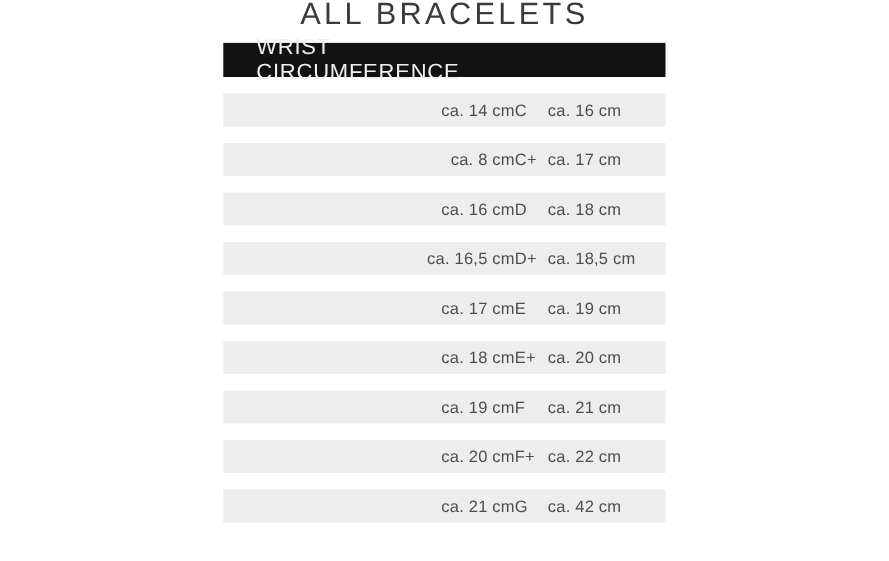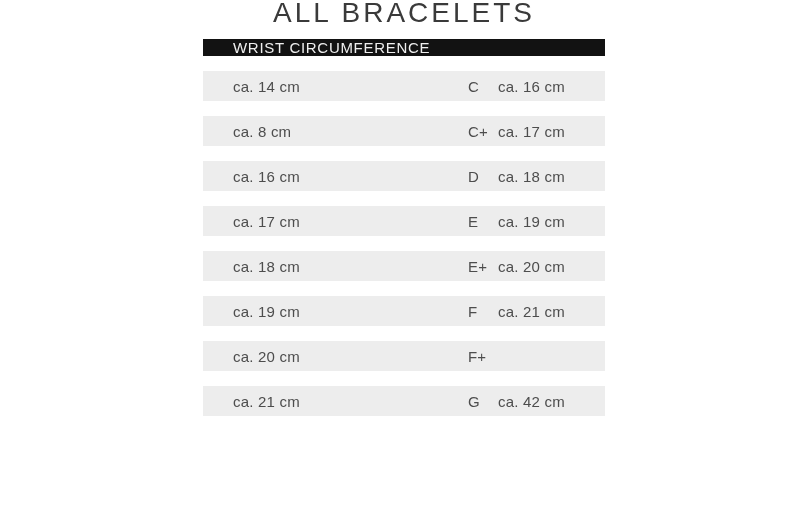--- a/index.html
+++ b/index.html
@@ -34,41 +34,41 @@
     font-weight: 400;
     letter-spacing: 3px;
     line-height: 26px;
     color: var(--subtitle-text);
   }
   .size-table {
     width: 402px;
     margin: 13px auto 0;
   }
   .thead {
-    height: 17px;
+    height: 31px;
     background: var(--header-bg);
     color: var(--header-text);
     display: flex;
     align-items: center;
-    font-size: 15px;
+    font-size: 20px;
     letter-spacing: 0.7px;
   }
   .th-wrist { width: 267px; padding-left: 30px; }
   .th-size  { flex: 1; }
   .row {
     height: 30px;
     margin-top: 15px;
     background: var(--row-bg);
     display: flex;
     align-items: center;
     font-size: 15px;
     letter-spacing: 0.2px;
     color: var(--row-text);
   }
-  .cell-wrist  { width: 265px; padding-left: 30px; }
+  .cell-wrist  { width: 265px; padding-left: 30px; text-align: right; }
   .cell-letter { width: 30px; }
   .cell-size   { flex: 1; }
 </style>
 </head>
 <body>
 
 <div class="page">
   <h2 class="page-subtitle">ALL BRACELETS</h2>
 
   <div class="size-table">
@@ -85,37 +85,43 @@
     <span class="cell-wrist">ca. 8 cm</span>
     <span class="cell-letter">C+</span>
     <span class="cell-size">ca. 17 cm</span>
   </div>
         <div class="row">
     <span class="cell-wrist">ca. 16 cm</span>
     <span class="cell-letter">D</span>
     <span class="cell-size">ca. 18 cm</span>
   </div>
         <div class="row">
+    <span class="cell-wrist">ca. 16,5 cm</span>
+    <span class="cell-letter">D+</span>
+    <span class="cell-size">ca. 18,5 cm</span>
+  </div>
+        <div class="row">
     <span class="cell-wrist">ca. 17 cm</span>
     <span class="cell-letter">E</span>
     <span class="cell-size">ca. 19 cm</span>
   </div>
         <div class="row">
     <span class="cell-wrist">ca. 18 cm</span>
     <span class="cell-letter">E+</span>
     <span class="cell-size">ca. 20 cm</span>
   </div>
         <div class="row">
     <span class="cell-wrist">ca. 19 cm</span>
     <span class="cell-letter">F</span>
     <span class="cell-size">ca. 21 cm</span>
   </div>
         <div class="row">
     <span class="cell-wrist">ca. 20 cm</span>
     <span class="cell-letter">F+</span>
+    <span class="cell-size">ca. 22 cm</span>
   </div>
         <div class="row">
     <span class="cell-wrist">ca. 21 cm</span>
     <span class="cell-letter">G</span>
     <span class="cell-size">ca. 42 cm</span>
   </div>
       </div>
   </div>
 </div>
 

